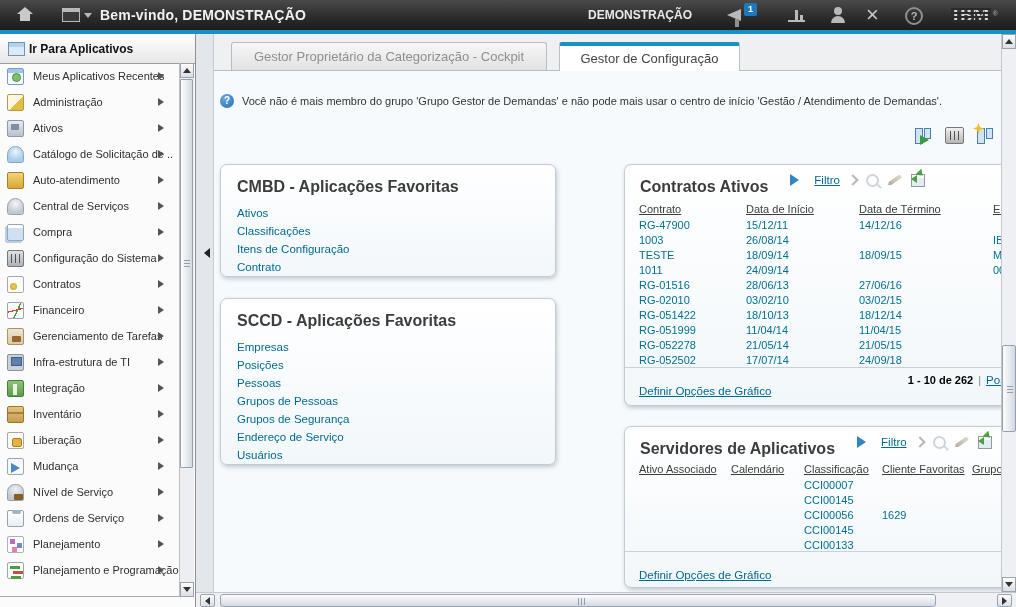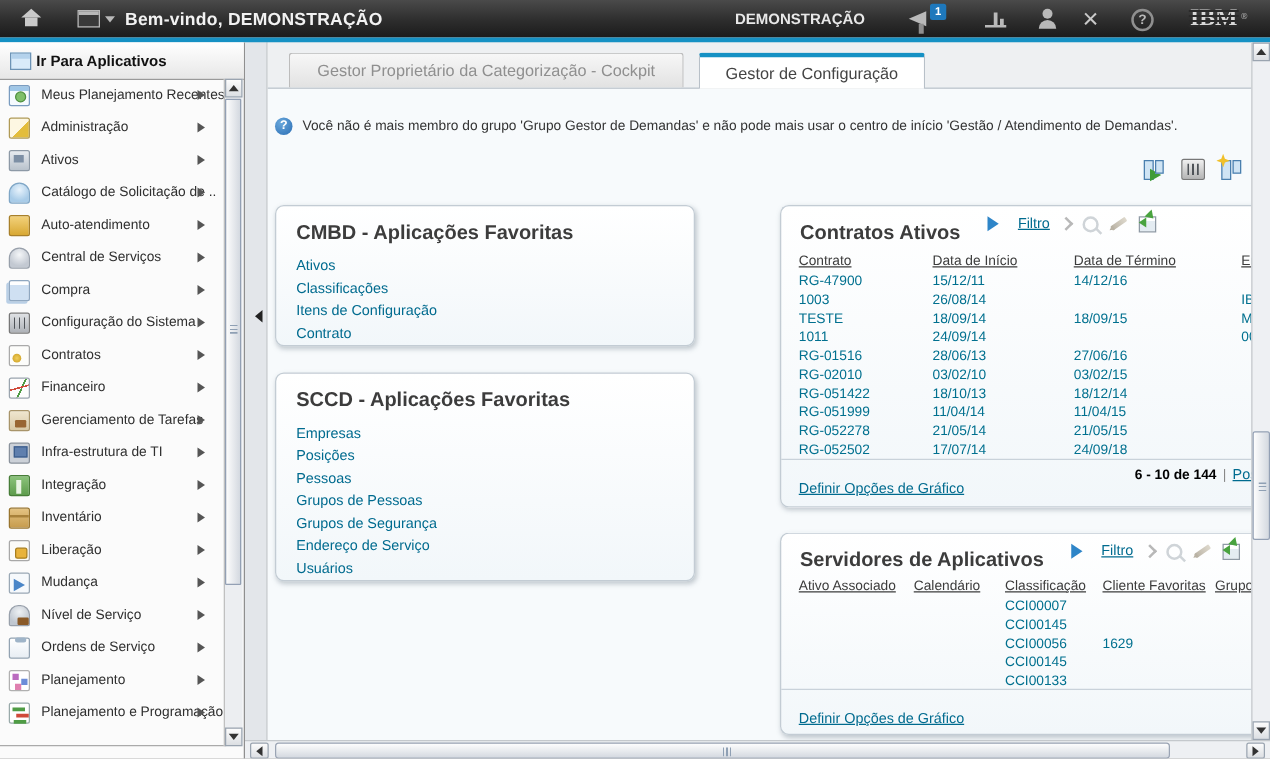--- a/index.html
+++ b/index.html
@@ -209,21 +209,21 @@
   <div class="topbar-accent"></div>
 
   <div class="sidebar">
     <div class="side-head">
       <span class="winapp-icon"></span>
       <span>Ir Para Aplicativos</span>
     </div>
     <div class="side-list">
       <div class="sitem">
           <span class="si ic1"></span>
-          <span class="lab">Meus Planejamento Recentes</span>
+          <span class="lab">Meus Aplicativos Recentes</span>
           <span class="sarrow"></span>
         </div>
       <div class="sitem">
           <span class="si ic2"></span>
           <span class="lab">Administração</span>
           <span class="sarrow"></span>
         </div>
       <div class="sitem">
           <span class="si ic3"></span>
           <span class="lab">Ativos</span>
@@ -446,21 +446,21 @@
         </div>
       <div class="grid-c tr">
           <span class="c-link">RG-052502</span>
           <span>17/07/14</span>
           <span>24/09/18</span>
           <span></span>
         </div>
       <div class="pfoot" style="bottom:8px">
         <a class="lk ulk">Definir Opções de Gráfico</a>
         <span class="pright">
-          <span class="pages">6 - 10 de 144</span><span class="psep">|</span><a class="lk ulk">Posições Pá</a>
+          <span class="pages">1 - 10 de 262</span><span class="psep">|</span><a class="lk ulk">Posições Pá</a>
         </span>
       </div>
     </div>
 
     <div class="card card-clip" style="left:362px;top:392px;width:426px;height:162px">
       <h2 style="padding-left:15px;padding-bottom:4px">Servidores de Aplicativos</h2><span class="ptool">
           <span class="tb-play"></span>
           <a class="lk ulk">Filtro</a>
           <span class="tb-chev"></span>
           <span class="tb-mag"></span>

